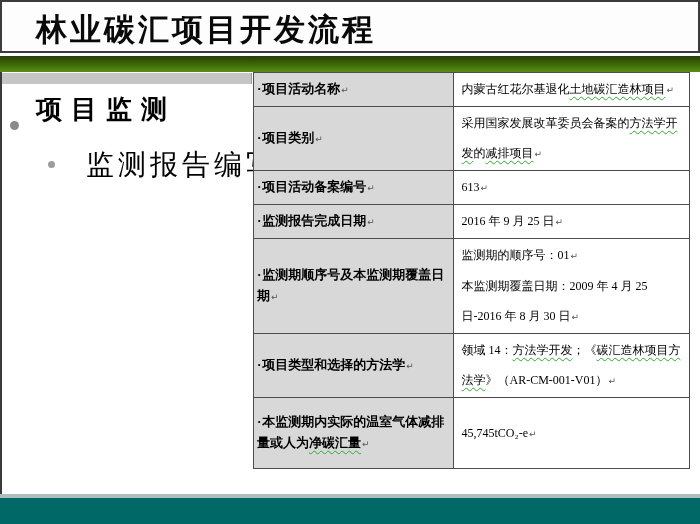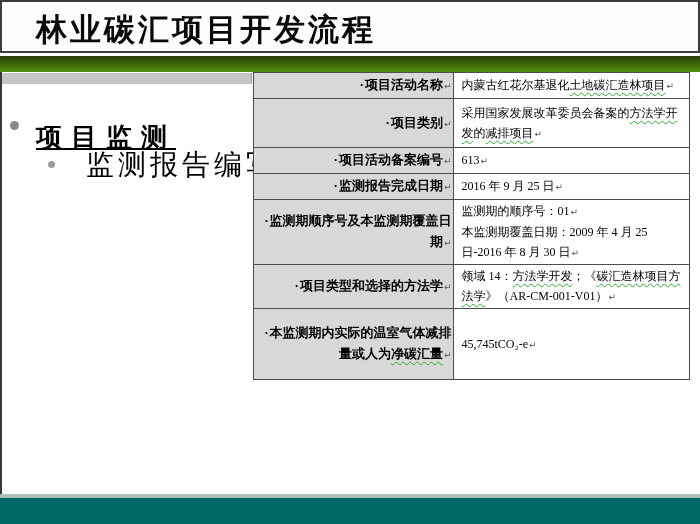--- a/index.html
+++ b/index.html
@@ -14,27 +14,27 @@
     font-family:"Liberation Serif","DejaVu Serif",serif;color:#000;
   }
   .title-box{position:absolute;left:0;top:0;width:700px;height:53px;background:#fdfdfd;border:2px solid var(--frame-border);}
   .slide-title{position:absolute;left:36px;top:9px;font-size:31px;letter-spacing:3px;font-weight:700;color:#090909;white-space:nowrap;}
   .green-bar{position:absolute;left:0;top:56px;width:700px;height:16px;background:linear-gradient(to bottom,var(--green-top) 0%,#3b6308 45%,var(--green-bottom) 100%);}
   .gray-strip{position:absolute;left:2px;top:73px;width:250px;height:11px;background:var(--gray-strip);border-right:1px solid #9a9a9a;}
   .left-rule{position:absolute;left:0;top:72px;width:2px;height:426px;background:#3a3a3a;}
   .bullet-dot{position:absolute;border-radius:50%;}
   .dot-l1{left:10px;top:121px;width:9px;height:9px;background:#8a8a8a;}
   .dot-l2{left:48px;top:161px;width:7px;height:7px;background:#9c9c9c;}
-  .bullet-text-1{position:absolute;left:36px;top:120px;font-size:26px;letter-spacing:9px;font-weight:600;white-space:nowrap;text-decoration:underline;}
+  .bullet-text-1{position:absolute;left:36px;top:92px;font-size:26px;letter-spacing:9px;font-weight:600;white-space:nowrap;}
   .bullet-text-2{position:absolute;left:86px;top:146px;font-size:28px;letter-spacing:4px;font-weight:400;white-space:nowrap;}
   .table-wrap{position:absolute;left:253px;top:72px;width:437px;}
   table{border-collapse:collapse;table-layout:fixed;width:437px;}
   td{border:1px solid var(--table-border);vertical-align:middle;overflow:hidden;}
-  td.label-cell{width:189px;background:var(--cell-bg);font-size:13px;font-weight:bold;padding:1px 2px 1px 3px;line-height:21px;text-align:right;}
-  td.value-cell{width:222px;background:#fff;font-size:12px;padding:1px 3px 1px 7px;line-height:20px;}
+  td.label-cell{width:189px;background:var(--cell-bg);font-size:13px;font-weight:bold;padding:1px 2px 1px 3px;line-height:21px;}
+  td.value-cell{width:222px;background:#fff;font-size:12px;padding:1px 3px 1px 7px;line-height:30px;}
   tr:nth-child(1){height:26px}tr:nth-child(2){height:49px}tr:nth-child(3){height:25px}
   tr:nth-child(4){height:25px}tr:nth-child(5){height:26px}tr:nth-child(6){height:26px}
   tr:nth-child(7){height:71px}tr:nth-child(8){height:48px}tr:nth-child(9){height:46px}
   tr:nth-child(10){height:44px}tr:nth-child(11){height:37px}
   .wavy{text-decoration:underline;text-decoration-style:wavy;text-decoration-color:var(--wavy);text-decoration-thickness:1px;text-underline-offset:3px;}
   .cell-bullet{font-weight:bold;margin-right:1px;}
   .pmark{font-family:"DejaVu Sans",sans-serif;font-size:9px;color:#555;margin-left:1px;font-weight:normal;}
   .bottom-gray{position:absolute;left:0;top:494px;width:700px;height:4px;background:var(--bottom-gray);}
   .teal-bar{position:absolute;left:0;top:498px;width:700px;height:26px;background:var(--teal);}
 </style>

